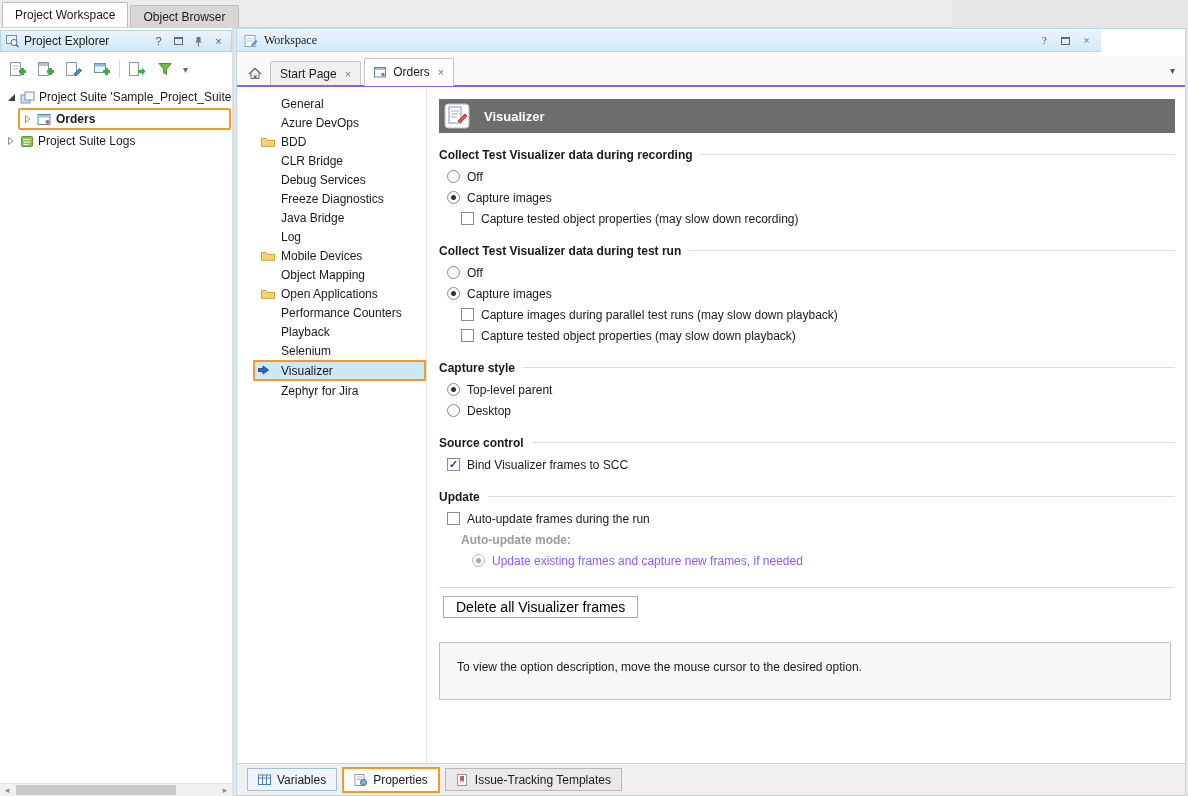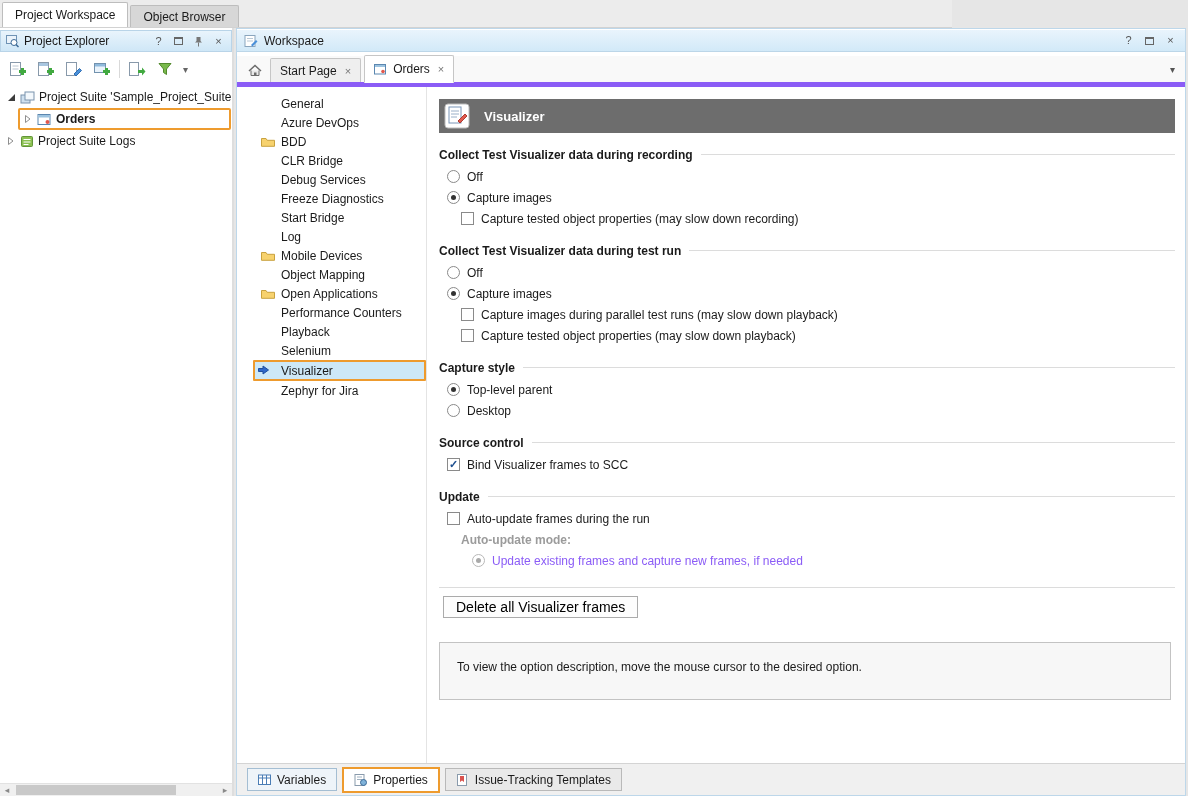--- a/index.html
+++ b/index.html
@@ -46,27 +46,27 @@
 
   .pe-hscroll { position:absolute; left:0; bottom:0; width:232px; height:13px;
                 background:#f0f0f0; border-top:1px solid #e2e2e2; display:flex; align-items:stretch; }
   .scroll-arrow { width:14px; color:#8a8a8a; font-size:9px; display:flex; align-items:center; justify-content:center; }
   .scroll-track { flex:1; position:relative; }
   .scroll-thumb { position:absolute; left:2px; top:1px; height:10px; width:160px; background:#c9c9c9; }
 
   
   .right-panel { position:absolute; left:236px; top:28px; width:950px; height:768px;
                  background:#fff; border:1px solid #bdd7ea; }
-  .ws-header { position:absolute; left:0; top:1px; width:948px; height:22px;
+  .ws-header { position:absolute; left:0; top:1px; width:864px; height:22px;
                background:linear-gradient(#e9f4fc,#d2e9f8); border-bottom:1px solid #bcd6e8;
-               display:flex; align-items:center; padding:0 7px; gap:6px; }
+               display:flex; align-items:center; padding:0 7px; gap:6px;font-family:Liberation Serif, serif; }
   .ws-title { flex:1; }
 
   .doc-tabs { position:absolute; left:0; top:27px; width:948px; height:31px;
-              background:#f9f9f9; border-bottom:5px solid #8b5cf6;
+              background:#f9f9f9; border-bottom:2px solid #8b5cf6;
               display:flex; align-items:flex-end; padding-left:8px;justify-content:flex-end; }
   .home-btn { width:20px; height:24px; display:flex; align-items:center; justify-content:center; margin-right:5px; }
   .doc-tab { height:24px; display:flex; align-items:center; gap:6px; padding:0 9px;
              background:#efefef; border:1px solid #c6c6c6; border-bottom:none;
              border-radius:2px 2px 0 0; margin-right:3px; white-space:nowrap; }
   .doc-tab.active { background:#fff; height:28px; margin-bottom:-1px; border-bottom:1px solid #fff; }
   .tab-close { color:#777; font-size:11px; margin-left:2px; }
   .tabs-chevron { margin-left:auto; margin-right:10px; align-self:center; color:#555; font-size:10px; }
 
   .content { position:absolute; left:0; top:58px; width:948px; height:676px; display:flex; background:#fff; }
@@ -315,21 +315,21 @@
       <div class="cat-item">
           <span>CLR Bridge</span>
         </div>
       <div class="cat-item">
           <span>Debug Services</span>
         </div>
       <div class="cat-item">
           <span>Freeze Diagnostics</span>
         </div>
       <div class="cat-item">
-          <span>Start Bridge</span>
+          <span>Java Bridge</span>
         </div>
       <div class="cat-item">
           <span>Log</span>
         </div>
       <div class="cat-item">
         <span class="cat-icon">
             <svg width="14" height="11">
               <path d="M0.5 2.5 h4.5 l1.2 1.8 H13.5 v6 H0.5 Z" fill="#f7d26e" stroke="#c9a23f"></path>
             </svg>
           </span>

